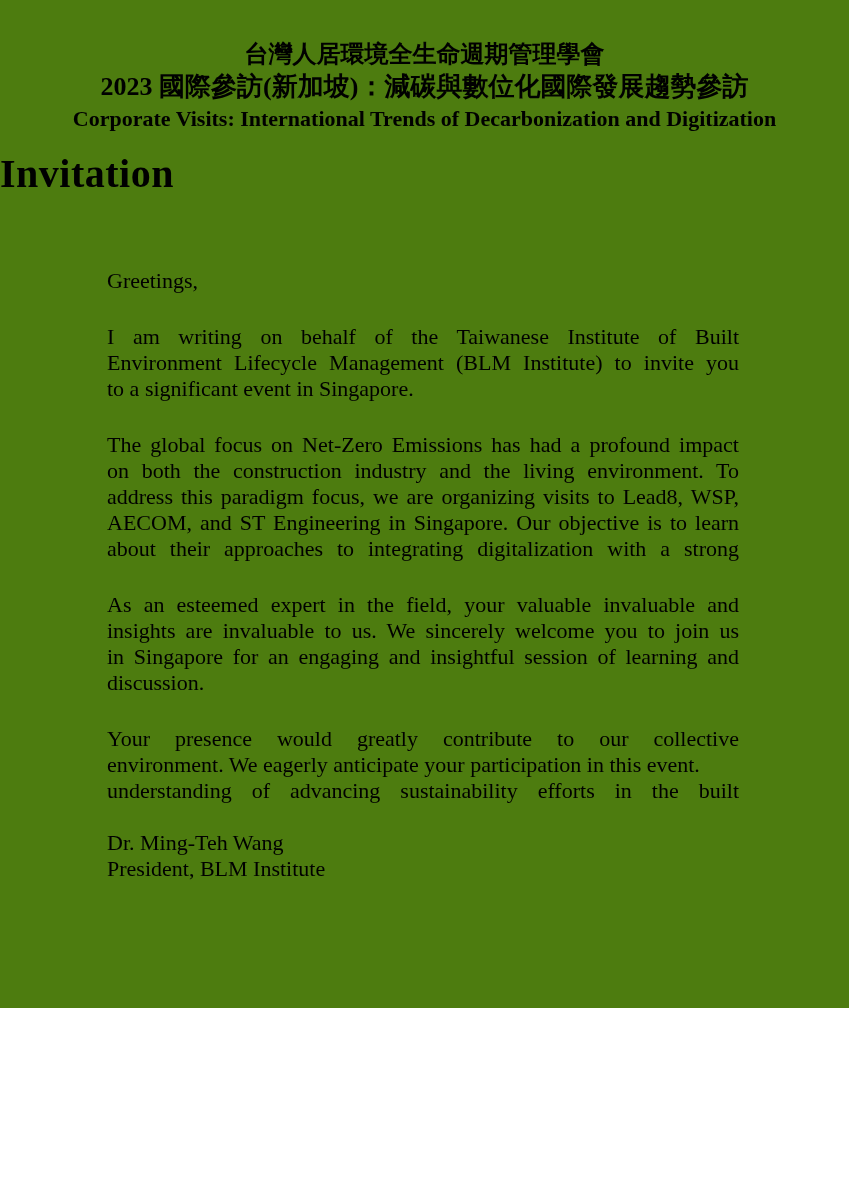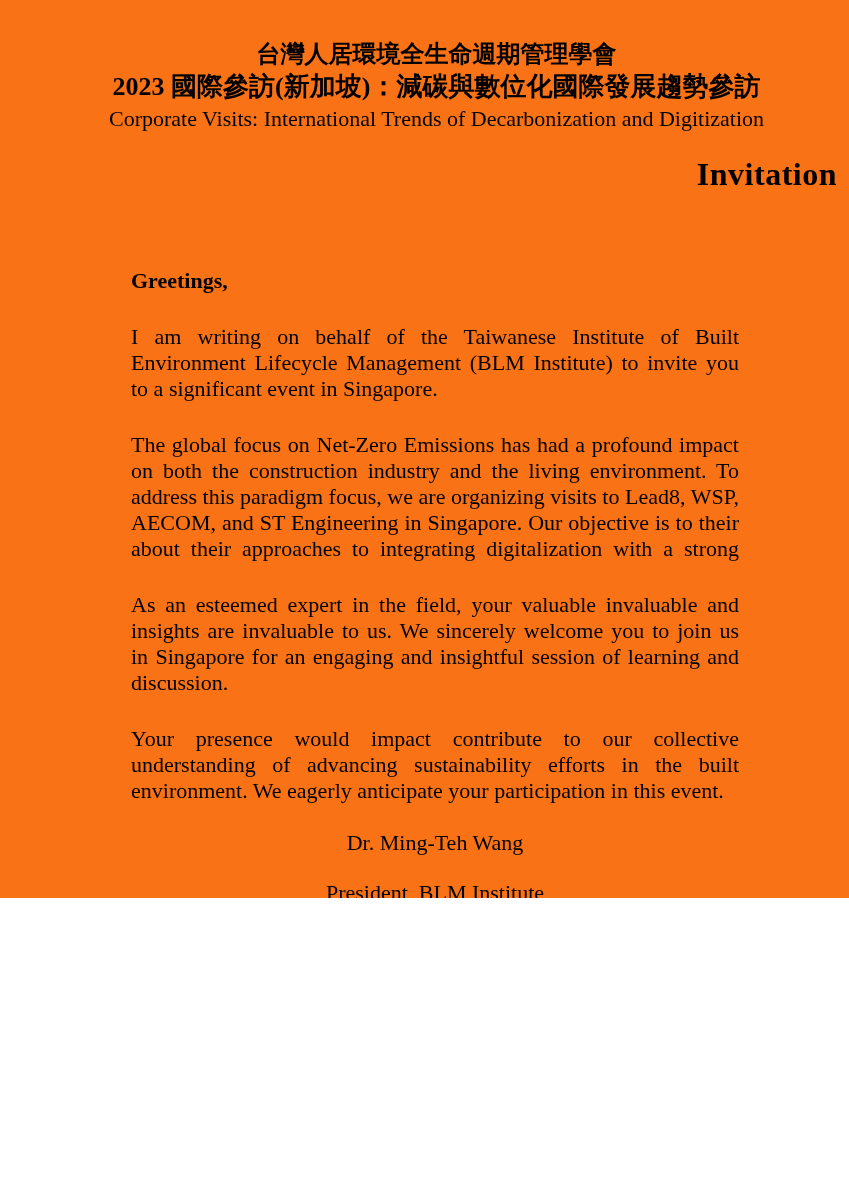--- a/index.html
+++ b/index.html
@@ -3,27 +3,26 @@
 <meta charset="utf-8">
 <style>
   html, body {
     margin: 0;
     padding: 0;
     background: #ffffff;
   }
   .page {
     position: relative;
     width: 849px;
-    height: 898px;
-    background: #f97316;
+    height: 1008px;
+    background: #4d7c0f;
     color: #000000;
     font-family: "Liberation Serif", "DejaVu Serif", serif;
     overflow: hidden;
     box-sizing: border-box;
-    padding-left: 24px;
   }
   .doc-header {
     padding-top: 38px;
     text-align: center;
   }
   .title-zh-1 {
     font-size: 24px;
     line-height: 32px;
     font-weight: bold;
     white-space: nowrap;
@@ -31,57 +30,56 @@
   .title-zh-2 {
     font-size: 26px;
     line-height: 34px;
     font-weight: bold;
     white-space: nowrap;
     text-align: center;
   }
   .title-en {
     font-size: 22px;
     line-height: 30px;
-    font-weight: normal;
+    font-weight: bold;
     white-space: nowrap;
   }
   .invitation-heading {
-    margin: 22px 12px 0 0;
-    font-size: 32px;
+    margin: 22px 0 0 0;
+    font-size: 40px;
     line-height: 36px;
     font-weight: bold;
-    text-align: right;
+    text-align: left;
     letter-spacing: 0.5px;
   }
   .letter-body {
     margin: 76px 110px 0 107px;
     font-size: 22px;
     line-height: 26px;
   }
   .salutation,
   .closing,
   .signature-block {
     margin-top: 26px;
     text-align: left;
   }
-  .salutation { margin-top: 12px; font-weight: bold; }
+  .salutation { margin-top: 12px; }
   .para {
     margin-top: 30px;
   }
   .para .line {
     text-align: justify;
     text-align-last: justify;
   }
   .para .line.last {
     text-align: justify;
     text-align-last: left;
   }
   .sig-line {
-    text-align: center;
-    margin-top: 24px;
+    text-align: left;
   }
 </style>
 </head>
 <body>
 
 <div class="page">
 
   <div class="doc-header">
     <div class="title-zh-1">台灣人居環境全生命週期管理學會</div>
     <div class="title-zh-2">2023 國際參訪(新加坡)：減碳與數位化國際發展趨勢參訪</div>
@@ -97,33 +95,33 @@
     <div>
         <div class="para">
           <div class="line">I am writing on behalf of the Taiwanese Institute of Built</div>
           <div class="line">Environment Lifecycle Management (BLM Institute) to invite you</div>
           <div class="line last">to a significant event in Singapore.</div>
         </div>
         <div class="para">
           <div class="line">The global focus on Net-Zero Emissions has had a profound impact</div>
           <div class="line">on both the construction industry and the living environment. To</div>
           <div class="line">address this paradigm focus, we are organizing visits to Lead8, WSP,</div>
-          <div class="line">AECOM, and ST Engineering in Singapore. Our objective is to their</div>
+          <div class="line">AECOM, and ST Engineering in Singapore. Our objective is to learn</div>
           <div class="line">about their approaches to integrating digitalization with a strong</div>
         </div>
         <div class="para">
           <div class="line">As an esteemed expert in the field, your valuable invaluable and</div>
           <div class="line">insights are invaluable to us. We sincerely welcome you to join us</div>
           <div class="line">in Singapore for an engaging and insightful session of learning and</div>
           <div class="line last">discussion.</div>
         </div>
         <div class="para">
-          <div class="line">Your presence would impact contribute to our collective</div>
+          <div class="line">Your presence would greatly contribute to our collective</div>
+          <div class="line last">environment. We eagerly anticipate your participation in this event.</div>
           <div class="line">understanding of advancing sustainability efforts in the built</div>
-          <div class="line last">environment. We eagerly anticipate your participation in this event.</div>
         </div>
       </div>
 
 
     <div class="signature-block">
       <div class="sig-line">Dr. Ming-Teh Wang</div>
       <div class="sig-line">President, BLM Institute</div>
     </div>
 
   </div>

